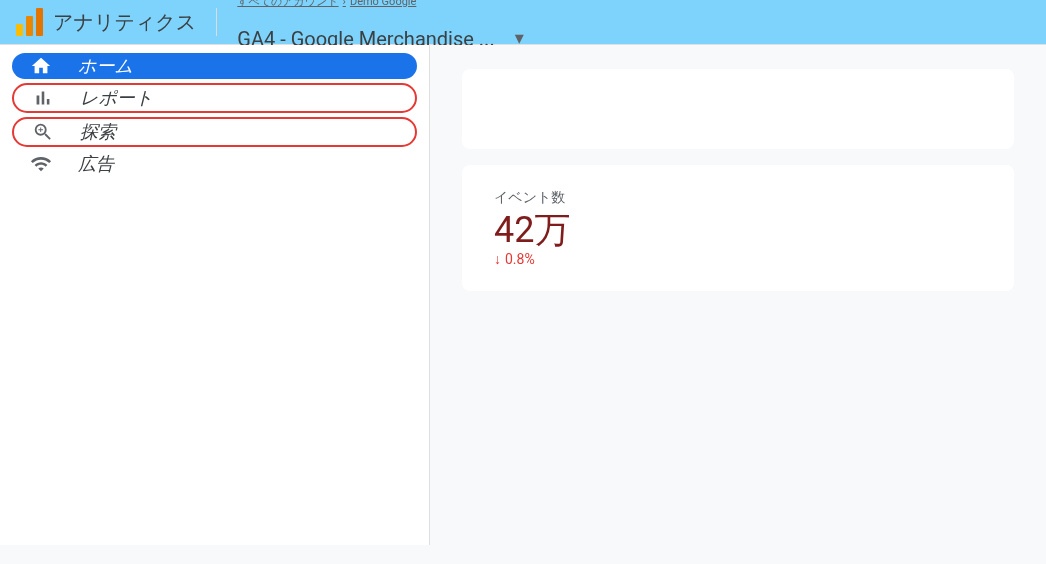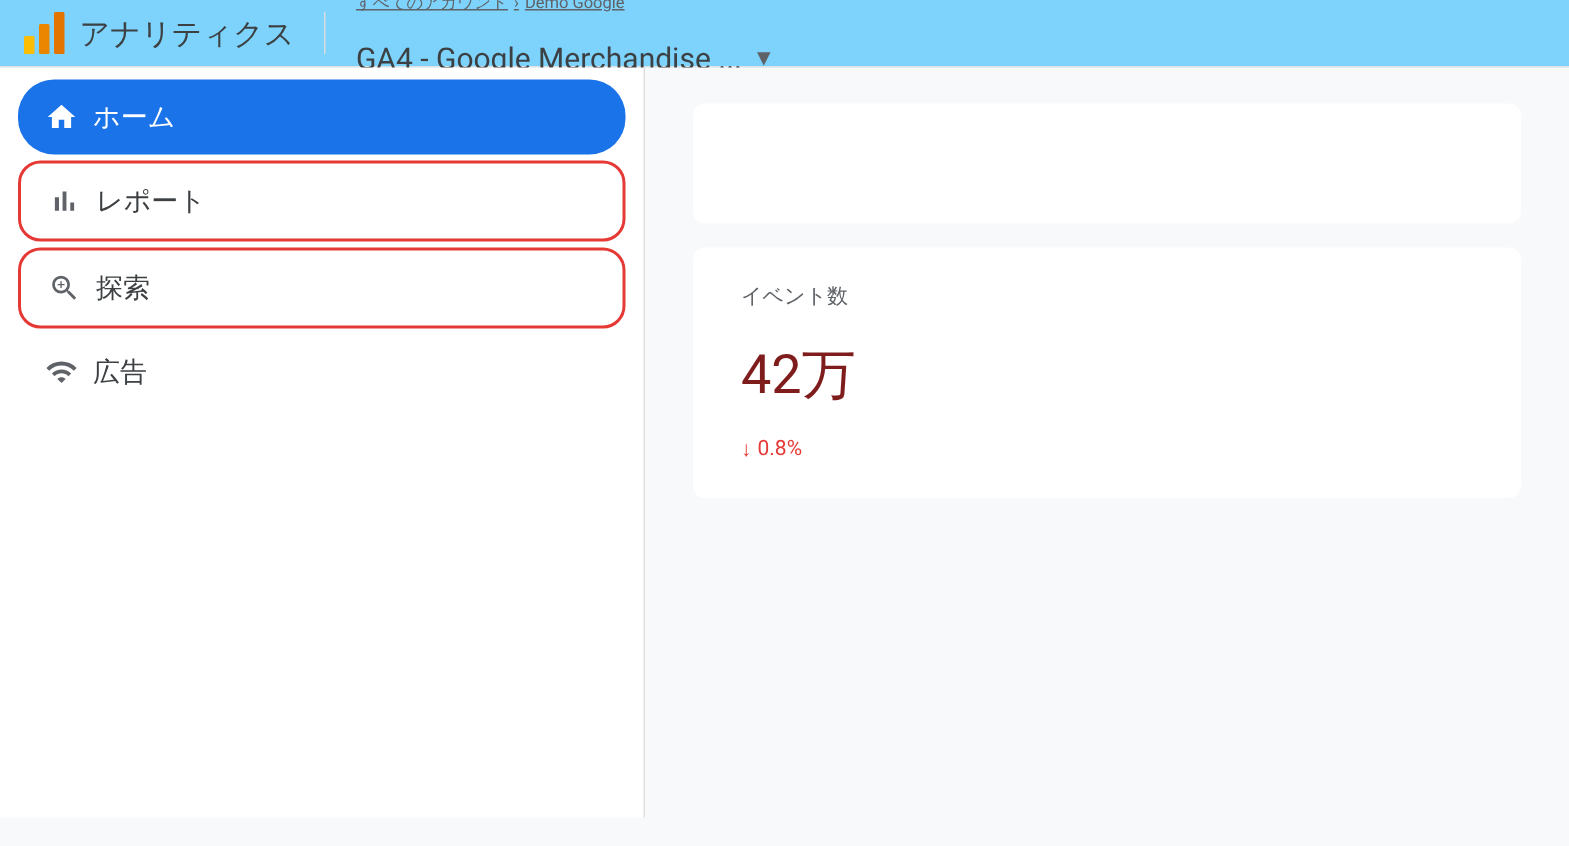--- a/index.html
+++ b/index.html
@@ -64,21 +64,21 @@
       text-decoration: underline;
     }
 
     .breadcrumb-chevron {
       font-size: 11px;
       color: #5f6368;
     }
 
     .account-selector {
       display: flex;
-      gap: 10px;
+      gap: 20px;
       cursor: pointer;
     }
 
     .account-name {
       font-size: 20px;
       color: #3c4043;
       font-weight: 400;
     }
 
     .dropdown-arrow {
@@ -99,27 +99,28 @@
       padding: 8px 12px;
       display: flex;
       flex-direction: column;
       gap: 4px;
       border-right: 1px solid #e0e0e0;
     }
 
     .nav-item {
       display: flex;
       align-items: center;
-      gap: 8px;
-      padding: 12px 16px;
+      gap: 24px;
+      padding: 0 16px;
       border-radius: 24px;
       cursor: pointer;
       font-size: 18px;
       color: #3c4043;
       position: relative;
+      font-style: italic;
     }
 
     .nav-item.active {
       background: #1a73e8;
       color: #fff;
     }
 
     .nav-item.outlined {
       border: 2px solid #e53935;
       border-radius: 15px;
@@ -158,21 +159,21 @@
       background: #fff;
       border-radius: 8px;
       padding: 24px 32px;
       display: flex;
       gap: 60px;
     }
 
     .metric-item {
       display: flex;
       flex-direction: column;
-      gap: 20px;
+      gap: 0;
     }
 
     .metric-label {
       font-size: 14px;
       color: #5f6368;
       margin-bottom: 4px;
     }
 
     .metric-value {
       font-size: 36px;

